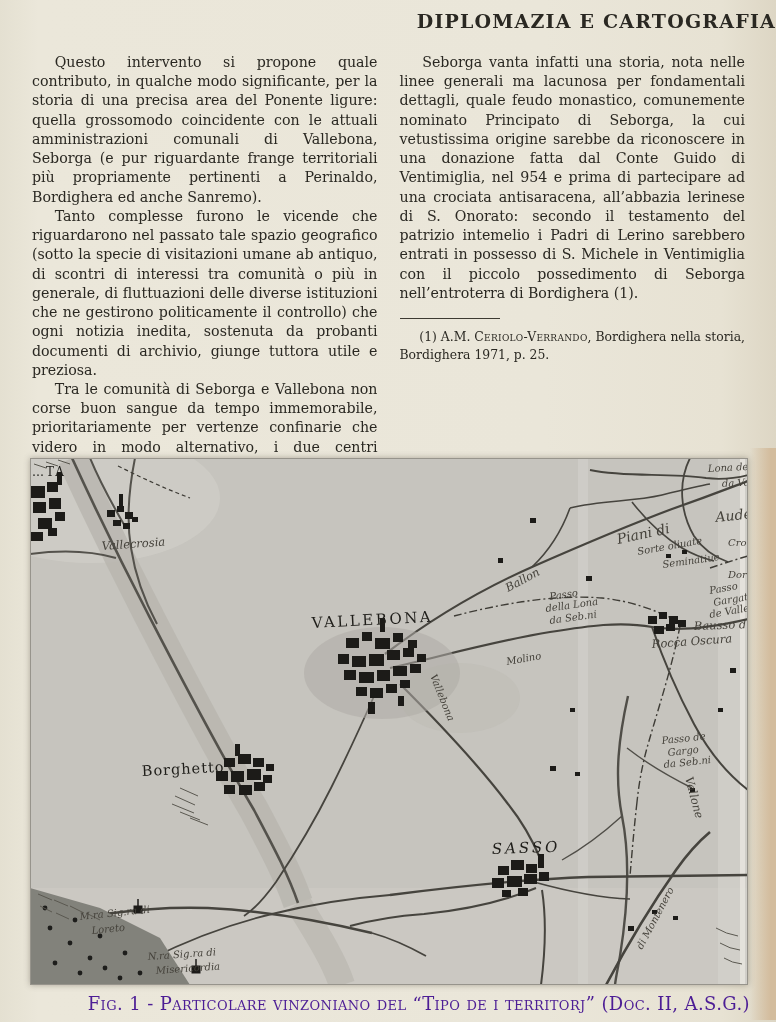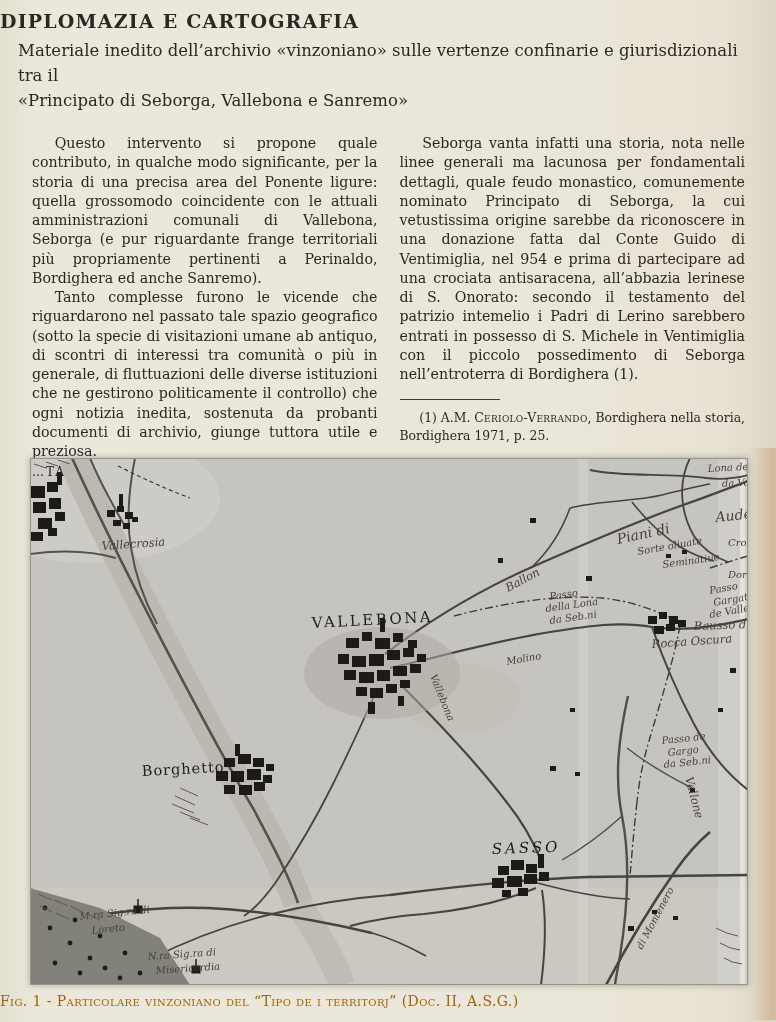--- a/index.html
+++ b/index.html
@@ -3,55 +3,51 @@
 <meta charset="utf-8">
 <style>
   html,body{margin:0;padding:0;}
   body{
     width:776px;height:1022px;position:relative;overflow:hidden;
     background:linear-gradient(90deg,#e4e0d1 0%,#ebe7da 5%,#eae6d9 70%,#e7e2d3 93%,#ddd6c4 100%);
     font-family:"DejaVu Serif","Liberation Serif",serif;color:#2a2822;
   }
   .edge-tan{position:absolute;right:0;top:448px;width:26px;height:572px;
     background:linear-gradient(90deg,rgba(211,188,157,0) 0%,#d3bc9d 80%);}
-  header{text-align:left;padding-top:10px;}
+  header{text-align:right;padding-top:10px;}
   .title{font-size:19px;font-weight:600;letter-spacing:1.2px;margin:0;}
   .subtitle{font-size:16.5px;font-weight:500;margin:7px 18px 0;line-height:1.5;}
   .columns{display:flex;gap:22px;margin:21px 31px 0 32px;}
   .col{flex:1;font-size:14.2px;line-height:1.355;text-align:justify;}
   .col p{margin:0;text-indent:1.6em;}
   .col p.noindent{text-indent:0;}
   .it{}
   .fn-rule{width:100px;border:0;border-top:1.3px solid #3d3a32;margin:15px 0 9px 0;}
   .footnote{font-size:12.4px;line-height:1.42;text-indent:1.8em;text-align:justify;margin:0;}
   .sc{font-variant:small-caps;letter-spacing:.3px;}
   .figure{position:absolute;left:30px;top:458px;width:718px;height:527px;
     box-shadow:0 0 6px rgba(90,85,70,.45);}
   .figure svg{display:block;}
-  .caption{position:absolute;top:993px;left:0;right:26px;text-align:left;
-    font-size:14px;font-variant:small-caps;letter-spacing:.4px;color:#a16207;}
+  .caption{position:absolute;top:993px;left:0;right:26px;text-align:right;
+    font-size:18px;font-variant:small-caps;letter-spacing:.4px;color:#4c1d95;}
   
   text{font-family:"DejaVu Serif","Liberation Serif",serif;}
   .hw{font-style:italic;fill:#45423b;}
   .hw-s{font-size:10px;}
   .hw-m{font-size:11.5px;}
   .hw-l{font-size:14px;}
   .pr{fill:#1f1e1a;}
 </style>
 </head>
 <body>
 
 <div class="edge-tan"></div>
 
 <header>
   <h1 class="title">DIPLOMAZIA E CARTOGRAFIA</h1>
-  <h2 class="subtitle">
-    <span>Materiale inedito dell’archivio «vinzoniano» sulle vertenze confinarie e giurisdizionali tra il</span><br>
-    <span>«Principato di Seborga, Vallebona e Sanremo»</span>
-  </h2>
 </header>
 
 <div class="columns">
   <div class="col">
     <p>Questo intervento si propone quale contributo, in qualche modo significante, per la storia di una precisa area del Ponente ligure: quella grossomodo coincidente con le attuali amministrazioni comunali di Vallebona, Seborga (e pur riguardante frange territoriali più propriamente pertinenti a Perinaldo, Bordighera ed anche Sanremo).</p>
     <p><span>Tanto complesse furono le vicende che riguardarono nel passato tale spazio geografico (sotto la specie di visitazioni umane </span><span class="it">ab antiquo</span><span>, di scontri di interessi tra comunità o più in generale, di fluttuazioni delle diverse istituzioni che ne gestirono politicamente il controllo) che ogni notizia inedita, sostenuta da probanti documenti di archivio, giunge tuttora utile e preziosa.</span></p>
     <p>Tra le comunità di Seborga e Vallebona non corse buon sangue da tempo immemorabile, prioritariamente per vertenze confinarie che videro in modo alternativo, i due centri contrapposti quali accusatori od accusati.</p>
     <p>Pur viciniori e connesse dalle contingenze umane e na-</p>
   </div>
   <div class="col">

